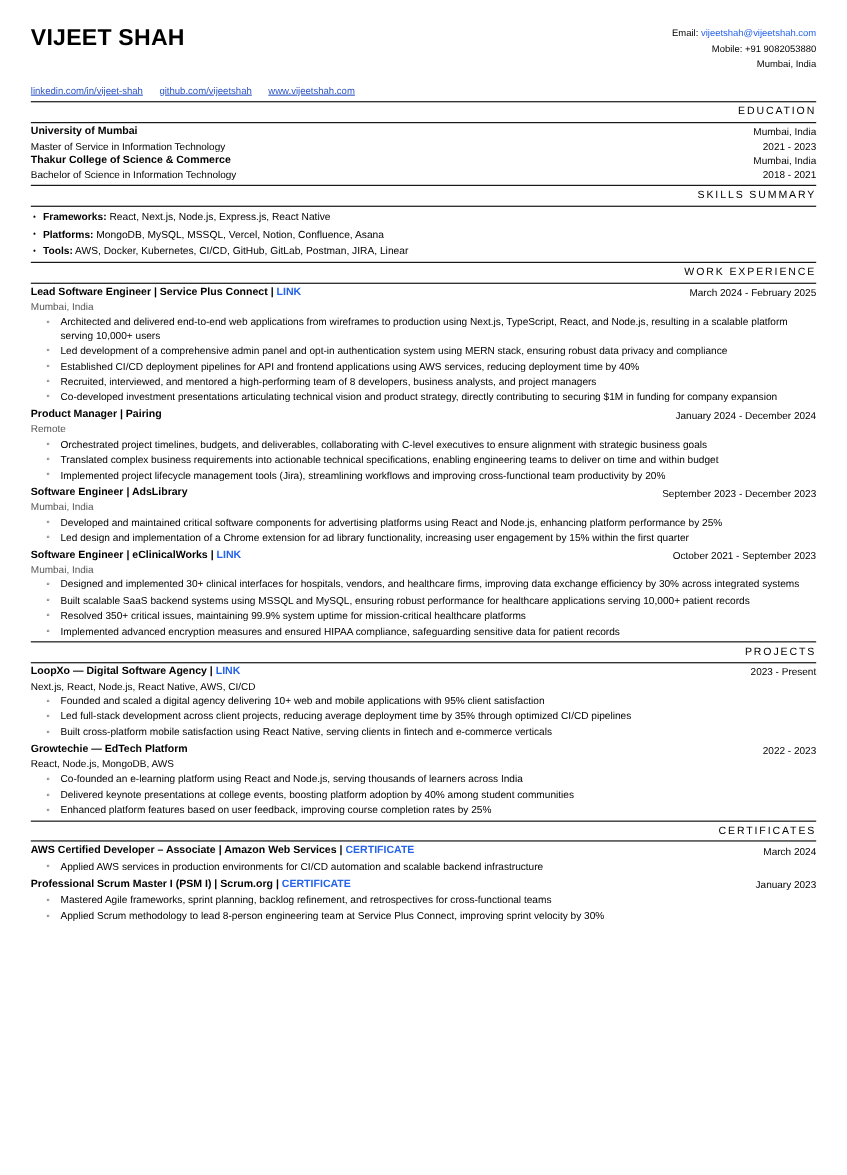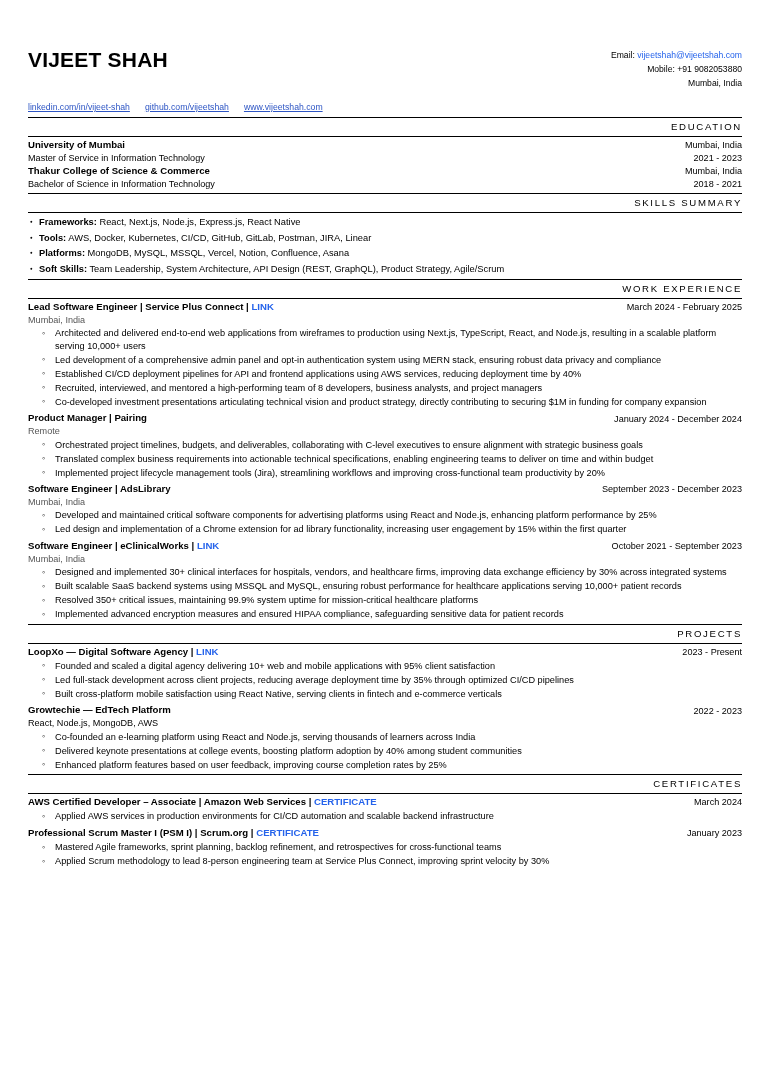--- a/index.html
+++ b/index.html
@@ -15,21 +15,20 @@
     line-height: 1.33;
     overflow: hidden;
   }
   .page { padding: 22px 28px 0 28px; }
 
   
   .header {
     display: flex;
     align-items: flex-start;
     justify-content: space-between;
-    margin-top: 25px;
   }
   .name {
     font-size: 21px;
     font-weight: bold;
     letter-spacing: 0.2px;
     line-height: 1.1;
     margin-top: 1px;
     white-space: nowrap;
   }
   .contact {
@@ -163,30 +162,26 @@
 
   </div>
 
   <div class="section-title">SKILLS SUMMARY</div>
   <ul class="skills">
     <li class="dot">
       <b>Frameworks:</b>
       <span>React, Next.js, Node.js, Express.js, React Native</span>
     </li>
     <li class="dot">
-      <b>Tools:</b>
-      <span>AWS, Docker, Kubernetes, CI/CD, GitHub, GitLab, Postman, JIRA, Linear</span>
-    </li>
-    <li class="dot">
       <b>Platforms:</b>
       <span>MongoDB, MySQL, MSSQL, Vercel, Notion, Confluence, Asana</span>
     </li>
     <li class="dot">
-      <b>Soft Skills:</b>
-      <span>Team Leadership, System Architecture, API Design (REST, GraphQL), Product Strategy, Agile/Scrum</span>
+      <b>Tools:</b>
+      <span>AWS, Docker, Kubernetes, CI/CD, GitHub, GitLab, Postman, JIRA, Linear</span>
     </li>
   </ul>
 
   <div class="section-title">WORK EXPERIENCE</div>
   <div class="section-body">
 
     <div class="entry">
       <div class="row">
         <div class="row-title">
           <span>Lead Software Engineer | Service Plus Connect | </span><span class="link">LINK</span>
@@ -253,20 +248,21 @@
   <div class="section-title">PROJECTS</div>
   <div class="section-body">
 
     <div class="entry">
       <div class="row">
         <div class="row-title">
           <span>LoopXo — Digital Software Agency | </span><span class="link">LINK</span>
         </div>
         <div class="row-right">2023 - Present</div>
       </div>
+      <div class="row-sub">Next.js, React, Node.js, React Native, AWS, CI/CD</div>
       <ul class="bullets">
         <li class="circ">Founded and scaled a digital agency delivering 10+ web and mobile applications with 95% client satisfaction</li>
         <li class="circ">Led full-stack development across client projects, reducing average deployment time by 35% through optimized CI/CD pipelines</li>
         <li class="circ">Built cross-platform mobile satisfaction using React Native, serving clients in fintech and e-commerce verticals</li>
       </ul>
     </div>
 
     <div class="entry entry-head">
       <div class="row">
         <div class="row-title">

